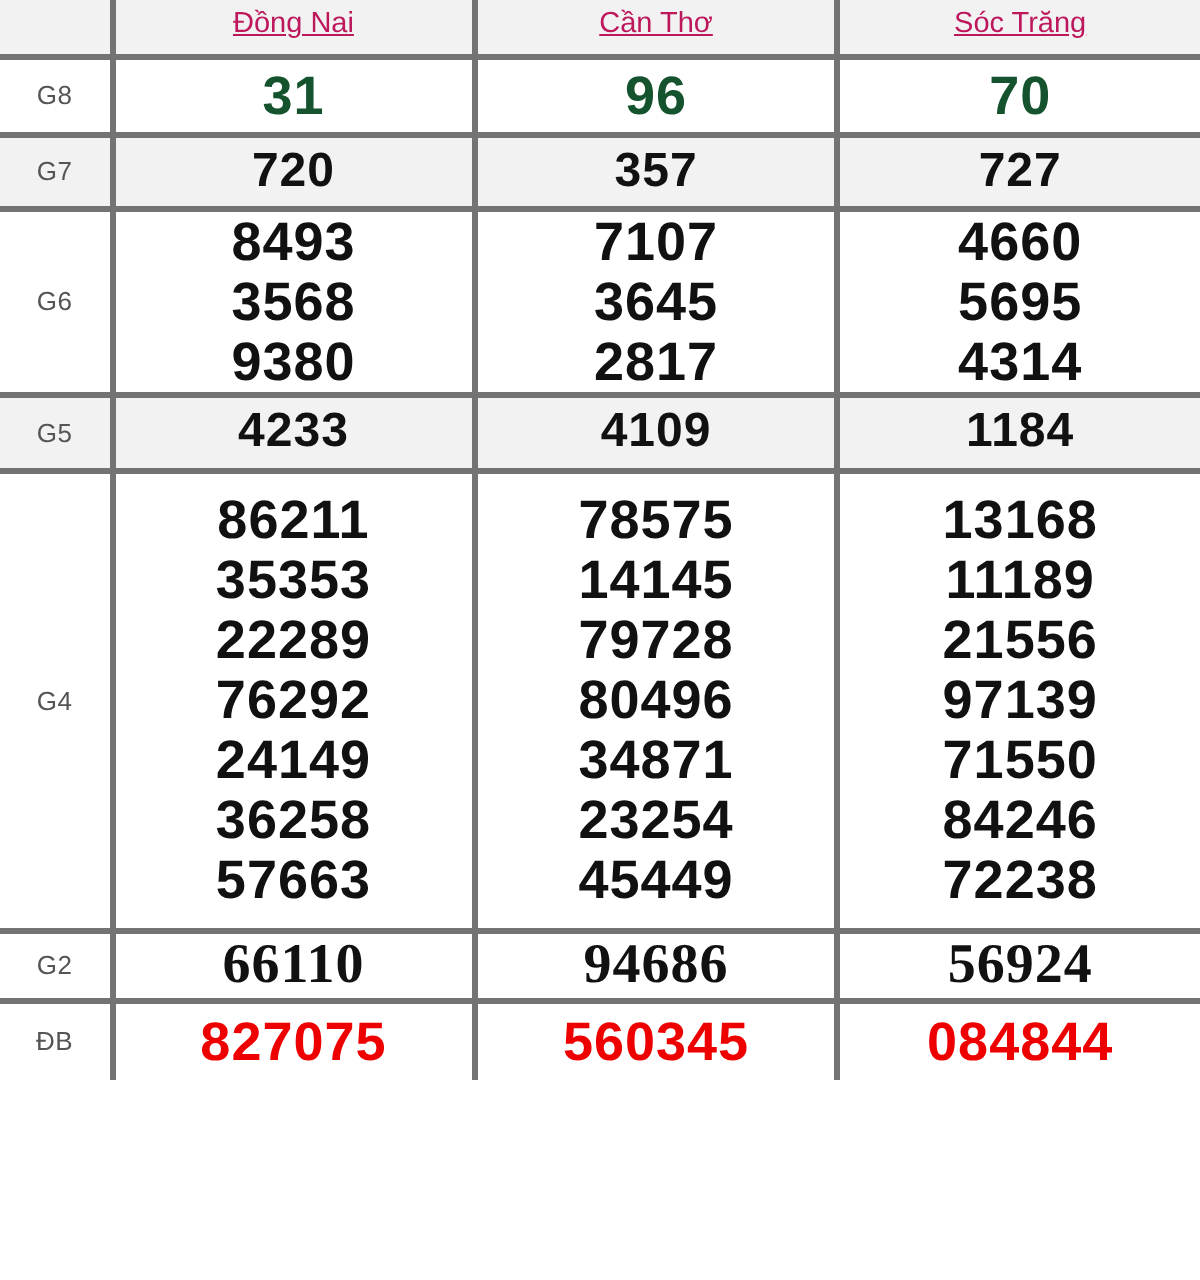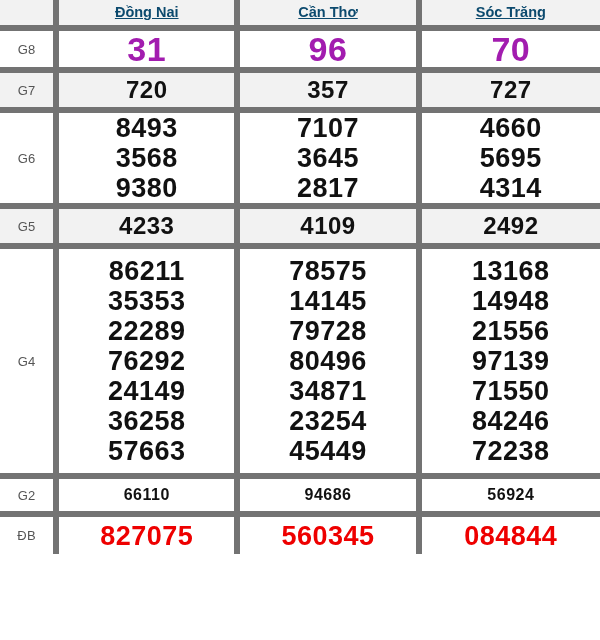--- a/index.html
+++ b/index.html
@@ -20,44 +20,44 @@
     border-collapse: collapse;
     table-layout: fixed;
     background: #ffffff;
   }
 
   .lottery-table col.c-label { width: 56px; }
   .lottery-table col.c-prov  { width: 181px; }
 
   .lottery-table td,
   .lottery-table th {
-    border: 6px solid #737373;
+    border: 3px solid #737373;
     padding: 0;
     text-align: center;
     vertical-align: middle;
   }
 
   
   tr.header-row { height: 28px; }
   tr.header-row th {
     background: #f2f2f2;
     border-top: none;
     font-weight: bold;
     font-size: 14.5px;
     line-height: 1.1;
   }
   th.corner-cell {
     background: #f2f2f2;
     border-left: none;
   }
   th.province-cell:last-child { border-right: none; }
   .province-link {
-    color: #0c4a6e;
+    color: #be185d;
     text-decoration: underline;
-    font-weight: bold;
+    font-weight: normal;
     font-size: 14.5px;
     white-space: nowrap;
     cursor: pointer;
   }
 
   
   tr.prize-row td { background: #ffffff; }
   tr.prize-row.shaded td { background: #f2f2f2; }
 
   td.prize-label {
@@ -79,32 +79,32 @@
     font-weight: bold;
     color: #111111;
     font-size: 27px;
     line-height: 30px;
     letter-spacing: .5px;
     font-variant-numeric: tabular-nums;
   }
 
   
   .num.small-red {
-    color: #a21caf;
-    font-size: 34px;
+    color: #14532d;
+    font-size: 27px;
     line-height: 36px;
   }
   .num.big-red {
     color: #ee0000;
     font-size: 27px;
     line-height: 36px;
   }
   .num.g7 { font-size: 24px; line-height: 34px; }
   .num.g5 { font-size: 24px; line-height: 34px; }
-  .num.g2, .num.g1 { font-size: 16px; line-height: 32px; }
+  .num.g2, .num.g1 { font-size: 28px; line-height: 32px; font-family: Liberation Serif, serif; }
 
   
   tr.r-g8 { height: 38px; }
   tr.r-g7 { height: 35px; }
   tr.r-g6 { height: 93px; }
   tr.r-g5 { height: 38px; }
   tr.r-g4 { height: 230px; }
   tr.r-g3 { height: 62px; }
   tr.r-g2 { height: 34px; }
   tr.r-g1 { height: 34px; }
@@ -203,21 +203,21 @@
             <span class="num g5">4233</span>
           </div>
         </td>
         <td class="prize-values">
           <div class="num-stack">
             <span class="num g5">4109</span>
           </div>
         </td>
         <td class="prize-values">
           <div class="num-stack">
-            <span class="num g5">2492</span>
+            <span class="num g5">1184</span>
           </div>
         </td>
       </tr>
       <tr class="prize-row r-g4">
         <td class="prize-label">G4</td>
         <td class="prize-values">
           <div class="num-stack">
             <span class="num ">86211</span>
             <span class="num ">35353</span>
             <span class="num ">22289</span>
@@ -234,21 +234,21 @@
             <span class="num ">79728</span>
             <span class="num ">80496</span>
             <span class="num ">34871</span>
             <span class="num ">23254</span>
             <span class="num ">45449</span>
           </div>
         </td>
         <td class="prize-values">
           <div class="num-stack">
             <span class="num ">13168</span>
-            <span class="num ">14948</span>
+            <span class="num ">11189</span>
             <span class="num ">21556</span>
             <span class="num ">97139</span>
             <span class="num ">71550</span>
             <span class="num ">84246</span>
             <span class="num ">72238</span>
           </div>
         </td>
       </tr>
       <tr class="prize-row r-g2">
         <td class="prize-label">G2</td>

